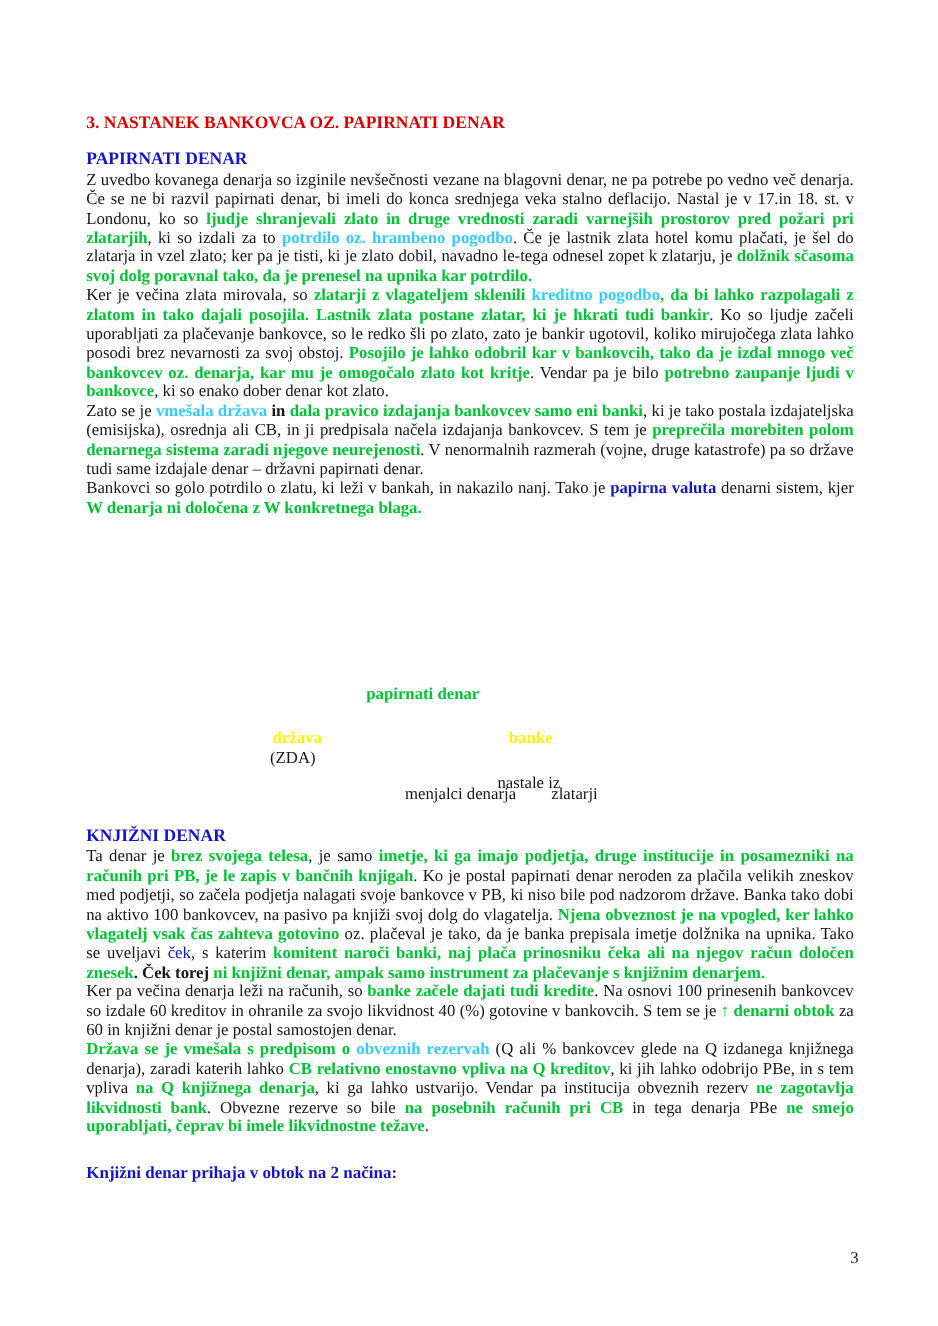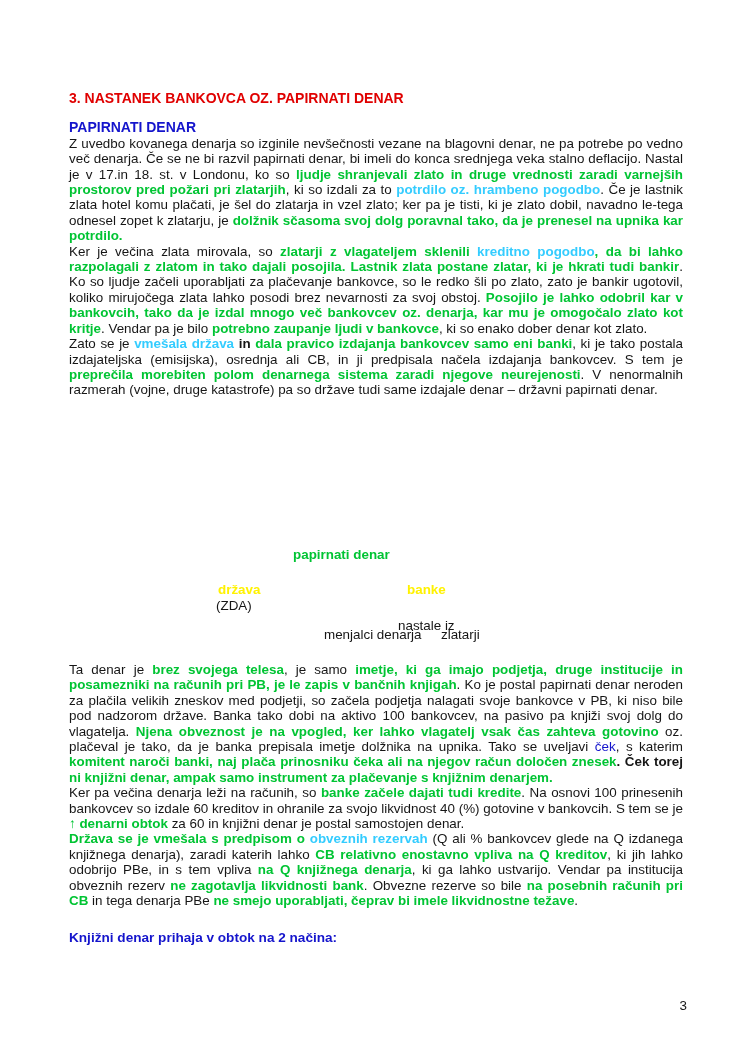--- a/index.html
+++ b/index.html
@@ -1,20 +1,20 @@
 <!DOCTYPE html>
 <html style="--black: #161616; --red: #e00000; --blue: #1414cc; --green: #00c433; --cyan: #33ccff; --yellow: #fff200;"><head>
 <meta charset="utf-8">
 <style>
   html,body{margin:0;padding:0;background:#ffffff;}
   .page{
     position:relative;
     width:750px;height:1061px;
     background:#ffffff;
-    font-family:Liberation Sans, sans-serif;
+    font-family:Liberation Serif, serif;
     font-size:13.4px;
     line-height:15.4px;
     color:var(--black,#111);
     overflow:hidden;
   }
   .flow{position:absolute;left:69px;width:614px;}
   .sec1{top:91px;}
   .sec2{top:662px;}
   .h{font-weight:bold;font-size:14px;line-height:15.4px;}
   .h-red{color:var(--red);margin:0 0 14px 0;}
@@ -41,31 +41,33 @@
 <body>
 
 <div class="page">
 
   <div class="flow sec1">
     <div class="h h-red">3. NASTANEK BANKOVCA OZ. PAPIRNATI DENAR</div>
     <div class="h h-blue">PAPIRNATI DENAR</div>
     <p><span class="c-black">Z uvedbo kovanega denarja so izginile nevšečnosti vezane na blagovni denar, ne pa potrebe po vedno več denarja. Če se ne bi razvil papirnati denar, bi imeli do konca srednjega veka stalno deflacijo. Nastal je v 17.in 18. st. v Londonu, ko so </span><span class="c-green bold">ljudje shranjevali zlato in druge vrednosti zaradi varnejših prostorov pred požari pri zlatarjih</span><span class="c-black">, ki so izdali za to </span><span class="c-cyan bold">potrdilo oz. hrambeno pogodbo</span><span class="c-black">. Če je lastnik zlata hotel komu plačati, je šel do zlatarja in vzel zlato; ker pa je tisti, ki je zlato dobil, navadno le-tega odnesel zopet k zlatarju, je </span><span class="c-green bold">dolžnik sčasoma svoj dolg poravnal tako, da je prenesel na upnika kar potrdilo.</span></p>
     <p><span class="c-black">Ker je večina zlata mirovala, so </span><span class="c-green bold">zlatarji z vlagateljem sklenili </span><span class="c-cyan bold">kreditno pogodbo</span><span class="c-green bold">, da bi lahko razpolagali z zlatom in tako dajali posojila. Lastnik zlata postane zlatar, ki je hkrati tudi bankir</span><span class="c-black">. Ko so ljudje začeli uporabljati za plačevanje bankovce, so le redko šli po zlato, zato je bankir ugotovil, koliko mirujočega zlata lahko posodi brez nevarnosti za svoj obstoj. </span><span class="c-green bold">Posojilo je lahko odobril kar v bankovcih, tako da je izdal mnogo več bankovcev oz. denarja, kar mu je omogočalo zlato kot kritje</span><span class="c-black">. Vendar pa je bilo </span><span class="c-green bold">potrebno zaupanje ljudi v bankovce</span><span class="c-black">, ki so enako dober denar kot zlato.</span></p>
     <p><span class="c-black">Zato se je </span><span class="c-cyan bold">vmešala država </span><span class="c-black bold">in </span><span class="c-green bold">dala pravico izdajanja bankovcev samo eni banki</span><span class="c-black">, ki je tako postala izdajateljska (emisijska), osrednja ali CB, in ji predpisala načela izdajanja bankovcev. S tem je </span><span class="c-green bold">preprečila morebiten polom denarnega sistema zaradi njegove neurejenosti</span><span class="c-black">. V nenormalnih razmerah (vojne, druge katastrofe) pa so države tudi same izdajale denar – državni papirnati denar.</span></p>
+    <p><span class="c-black">Bankovci so golo potrdilo o zlatu, ki leži v bankah, in nakazilo nanj. Tako je </span><span class="c-blue bold">papirna valuta</span><span class="c-black"> denarni sistem, kjer </span><span class="c-green bold">W denarja ni določena z W konkretnega blaga.</span></p>
   </div>
 
   <div class="dg dg-title c-green bold">papirnati denar</div>
   <div class="dg dg-state c-yellow bold">država</div>
   <div class="dg dg-state-sub">(ZDA)</div>
   <div class="dg dg-banks c-yellow bold">banke</div>
   <div class="dg dg-banks-sub">nastale iz</div>
   <div class="dg dg-origin-left">menjalci denarja</div>
   <div class="dg dg-origin-right">zlatarji</div>
 
   <div class="flow sec2">
+    <div class="h h-blue">KNJIŽNI DENAR</div>
     <p><span class="c-black">Ta denar je </span><span class="c-green bold">brez svojega telesa</span><span class="c-black">, je samo </span><span class="c-green bold">imetje, ki ga imajo podjetja, druge institucije in posamezniki na računih pri PB, je le zapis v bančnih knjigah</span><span class="c-black">. Ko je postal papirnati denar neroden za plačila velikih zneskov med podjetji, so začela podjetja nalagati svoje bankovce v PB, ki niso bile pod nadzorom države. Banka tako dobi na aktivo 100 bankovcev, na pasivo pa knjiži svoj dolg do vlagatelja. </span><span class="c-green bold">Njena obveznost je na vpogled, ker lahko vlagatelj vsak čas zahteva gotovino</span><span class="c-black"> oz. plačeval je tako, da je banka prepisala imetje dolžnika na upnika. Tako se uveljavi </span><span class="c-blue">ček</span><span class="c-black">, s katerim </span><span class="c-green bold">komitent naroči banki, naj plača prinosniku čeka ali na njegov račun določen znesek</span><span class="c-black bold">. Ček torej </span><span class="c-green bold">ni knjižni denar, ampak samo instrument za plačevanje s knjižnim denarjem.</span></p>
     <p><span class="c-black">Ker pa večina denarja leži na računih, so </span><span class="c-green bold">banke začele dajati tudi kredite</span><span class="c-black">. Na osnovi 100 prinesenih bankovcev so izdale 60 kreditov in ohranile za svojo likvidnost 40 (%) gotovine v bankovcih. S tem se je </span><span class="c-green bold">↑ denarni obtok</span><span class="c-black">  za 60 in knjižni denar je postal samostojen denar.</span></p>
     <p><span class="c-green bold">Država se je vmešala s predpisom o </span><span class="c-cyan bold">obveznih rezervah</span><span class="c-black"> (Q ali % bankovcev glede na Q izdanega knjižnega denarja), zaradi katerih lahko </span><span class="c-green bold">CB relativno enostavno vpliva na Q kreditov</span><span class="c-black">, ki jih lahko odobrijo PBe, in s tem vpliva </span><span class="c-green bold">na Q knjižnega denarja</span><span class="c-black">, ki ga lahko ustvarijo. Vendar pa institucija obveznih rezerv </span><span class="c-green bold">ne zagotavlja likvidnosti bank</span><span class="c-black">. Obvezne rezerve so bile </span><span class="c-green bold">na posebnih računih pri CB</span><span class="c-black"> in tega denarja PBe </span><span class="c-green bold">ne smejo uporabljati, čeprav bi imele likvidnostne težave</span><span class="c-black">.</span></p>
     <p class="closing">Knjižni denar prihaja v obtok na 2 načina:</p>
   </div>
 
   <div class="page-number">3</div>
 
 </div>
 

